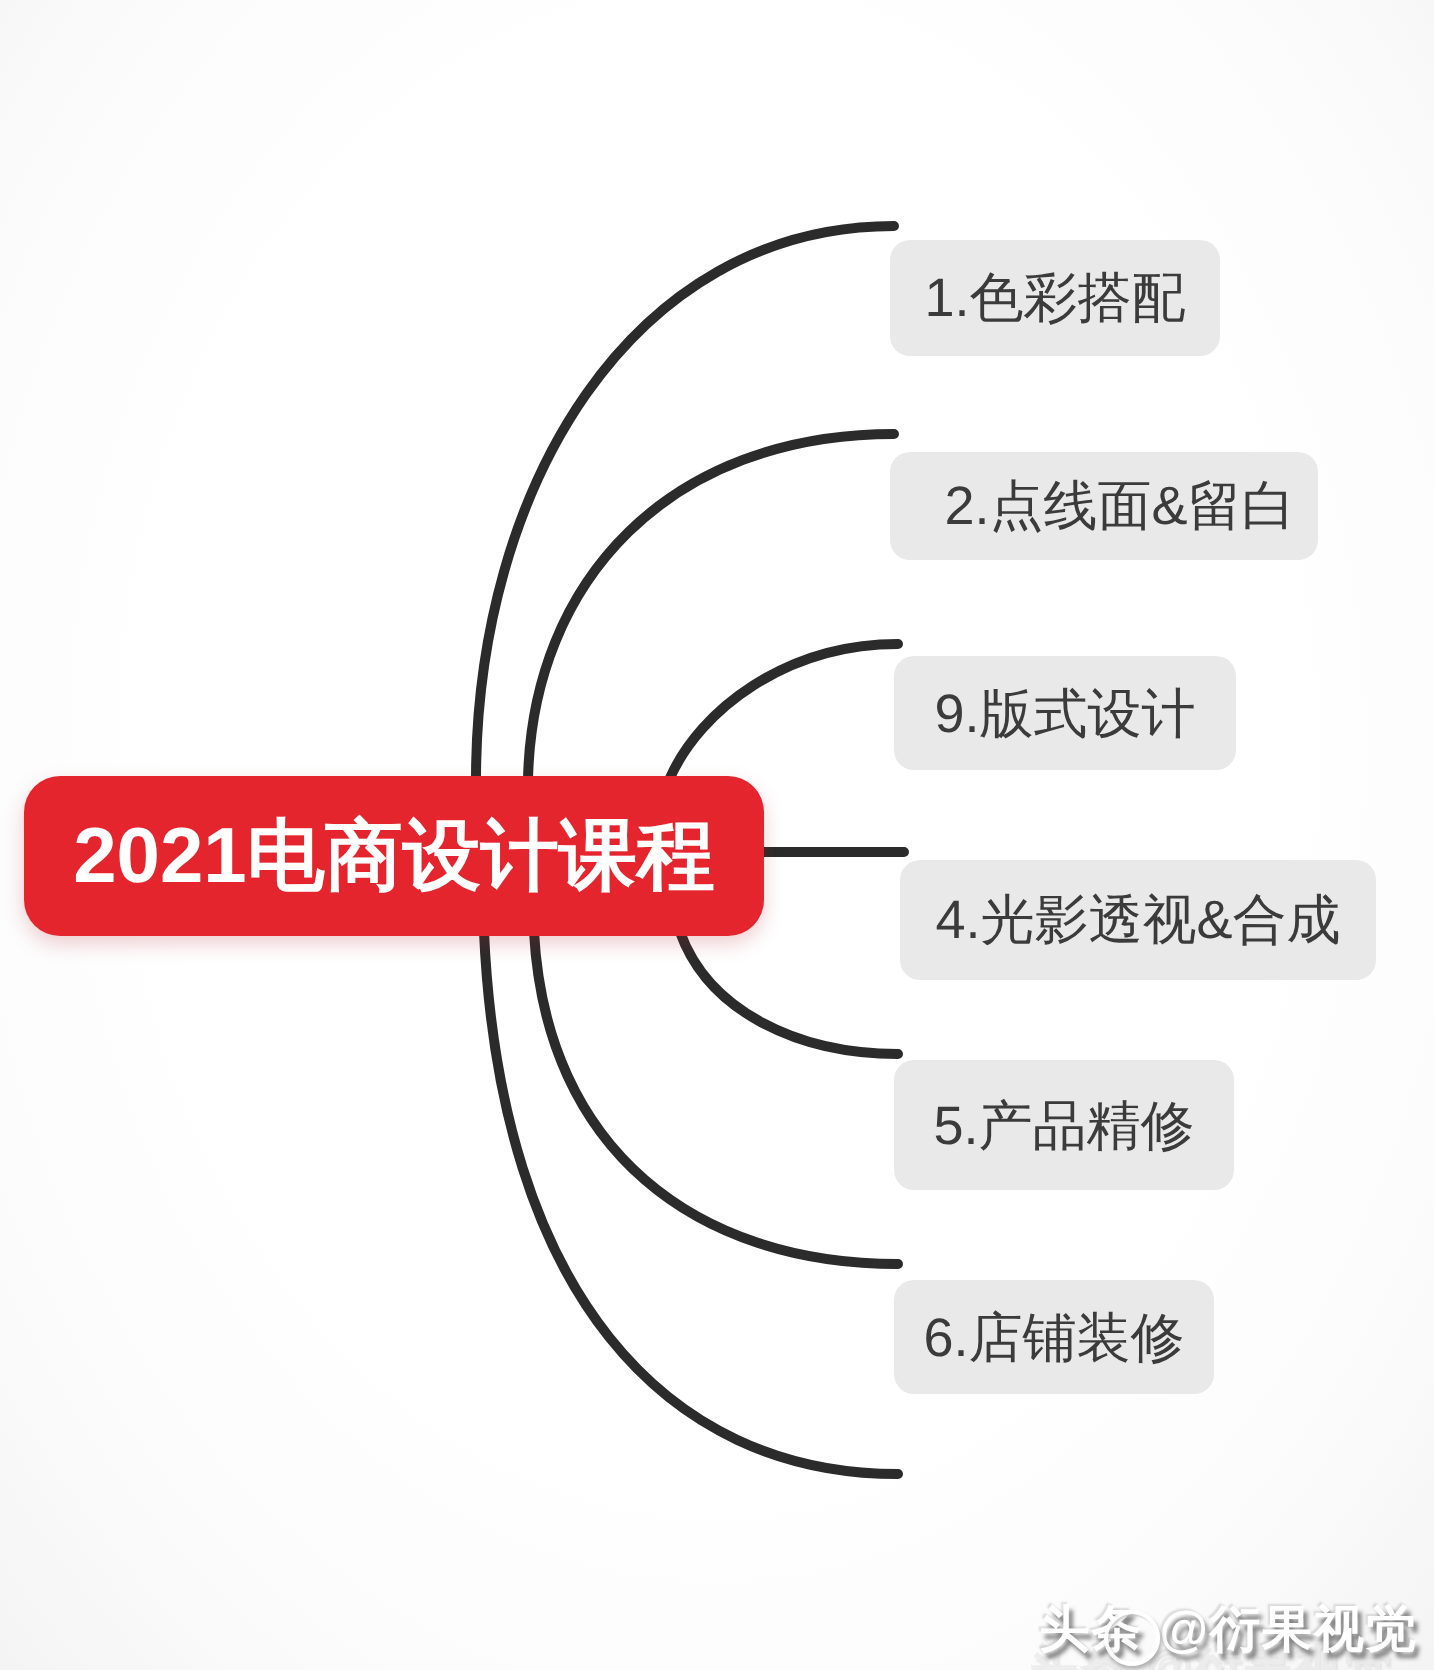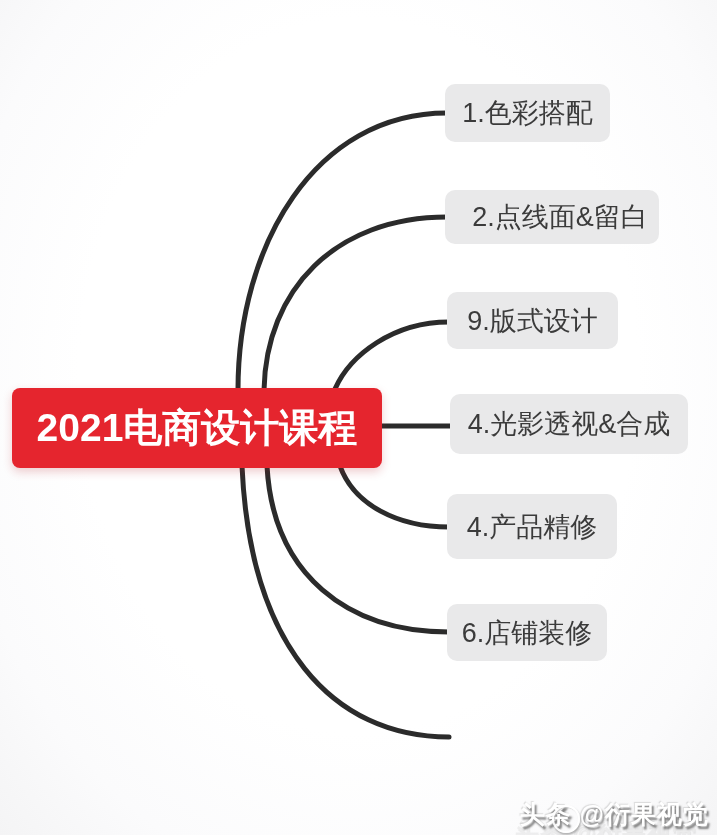--- a/index.html
+++ b/index.html
@@ -37,34 +37,35 @@
     align-items: center;
     justify-content: center;
     box-sizing: border-box;
   }
   .central-node {
     left: 12px;
     top: 388px;
     width: 370px;
     height: 80px;
     background: #e5252e;
-    border-radius: 8px;
+    border-radius: 18px;
     color: #ffffff;
     font-size: 39px;
     font-weight: 700;
     letter-spacing: 0px;
     box-shadow: 0 4px 10px rgba(180, 30, 40, 0.22);
   }
   .branch-node {
     background: #e9e9ea;
     border-radius: 10px;
     color: #3b3b3b;
     font-size: 27px;
     font-weight: 400;
     white-space: nowrap;
+    margin-top: 36px;
   }
   .branch-1 { left: 445px; top: 84px;  width: 165px; height: 58px; }
   .branch-2 { left: 445px; top: 190px; width: 214px; height: 54px; padding-left: 16px; }
   .branch-3 { left: 447px; top: 292px; width: 171px; height: 57px; }
   .branch-4 { left: 450px; top: 394px; width: 238px; height: 60px; }
   .branch-5 { left: 447px; top: 494px; width: 170px; height: 65px; }
   .branch-6 { left: 447px; top: 604px; width: 160px; height: 57px; }
   .branch-7 { left: 447px; top: 708px; width: 210px; height: 58px; }
 
   .watermark {
@@ -122,21 +123,21 @@
   <div class="node central-node">2021电商设计课程</div>
 
   <div class="node branch-node branch-1">1.色彩搭配</div>
 
   <div class="node branch-node branch-2">2.点线面&amp;留白</div>
 
   <div class="node branch-node branch-3">9.版式设计</div>
 
   <div class="node branch-node branch-4">4.光影透视&amp;合成</div>
 
-  <div class="node branch-node branch-5">4.产品精修</div>
+  <div class="node branch-node branch-5">5.产品精修</div>
 
   <div class="node branch-node branch-6">6.店铺装修</div>
 
 
   <div class="watermark-ghost">头条 @衍果视觉</div>
 
   <div class="watermark">头条 @衍果视觉</div>
 
   <div class="stamp-icon"></div>
 

